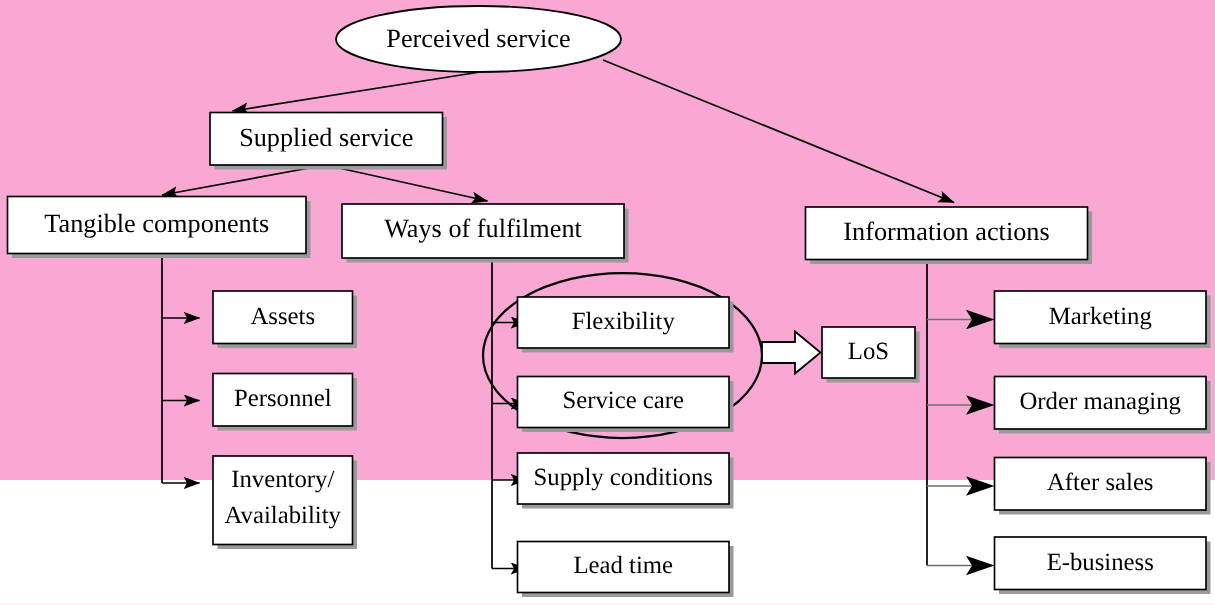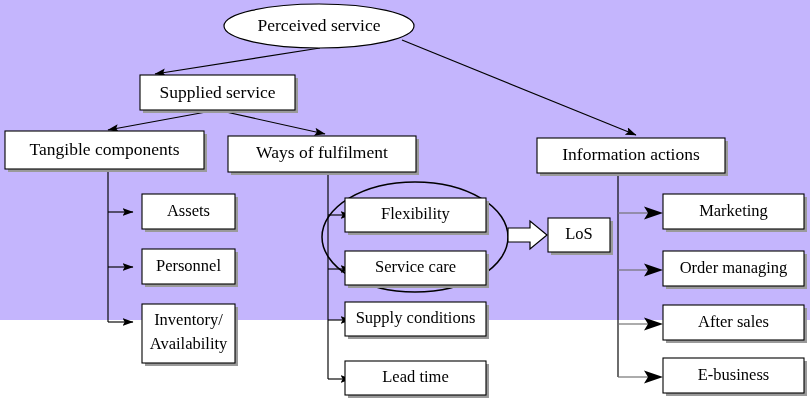--- a/index.html
+++ b/index.html
@@ -11,21 +11,21 @@
   body {
     width: 810px;
     height: 403px;
     overflow: hidden;
     font-family: "Liberation Serif", "DejaVu Serif", serif;
   }
   #diagram-root {
     position: relative;
     width: 810px;
     height: 320px;
-    background: #c4b5fd;
+    background: #f9a8d4;
   }
   svg#diagram-svg {
     display: block;
     width: 810px;
     height: 403px;
   }
   .node-box {
     fill: #ffffff;
     stroke: #000000;
     stroke-width: 1.1;

